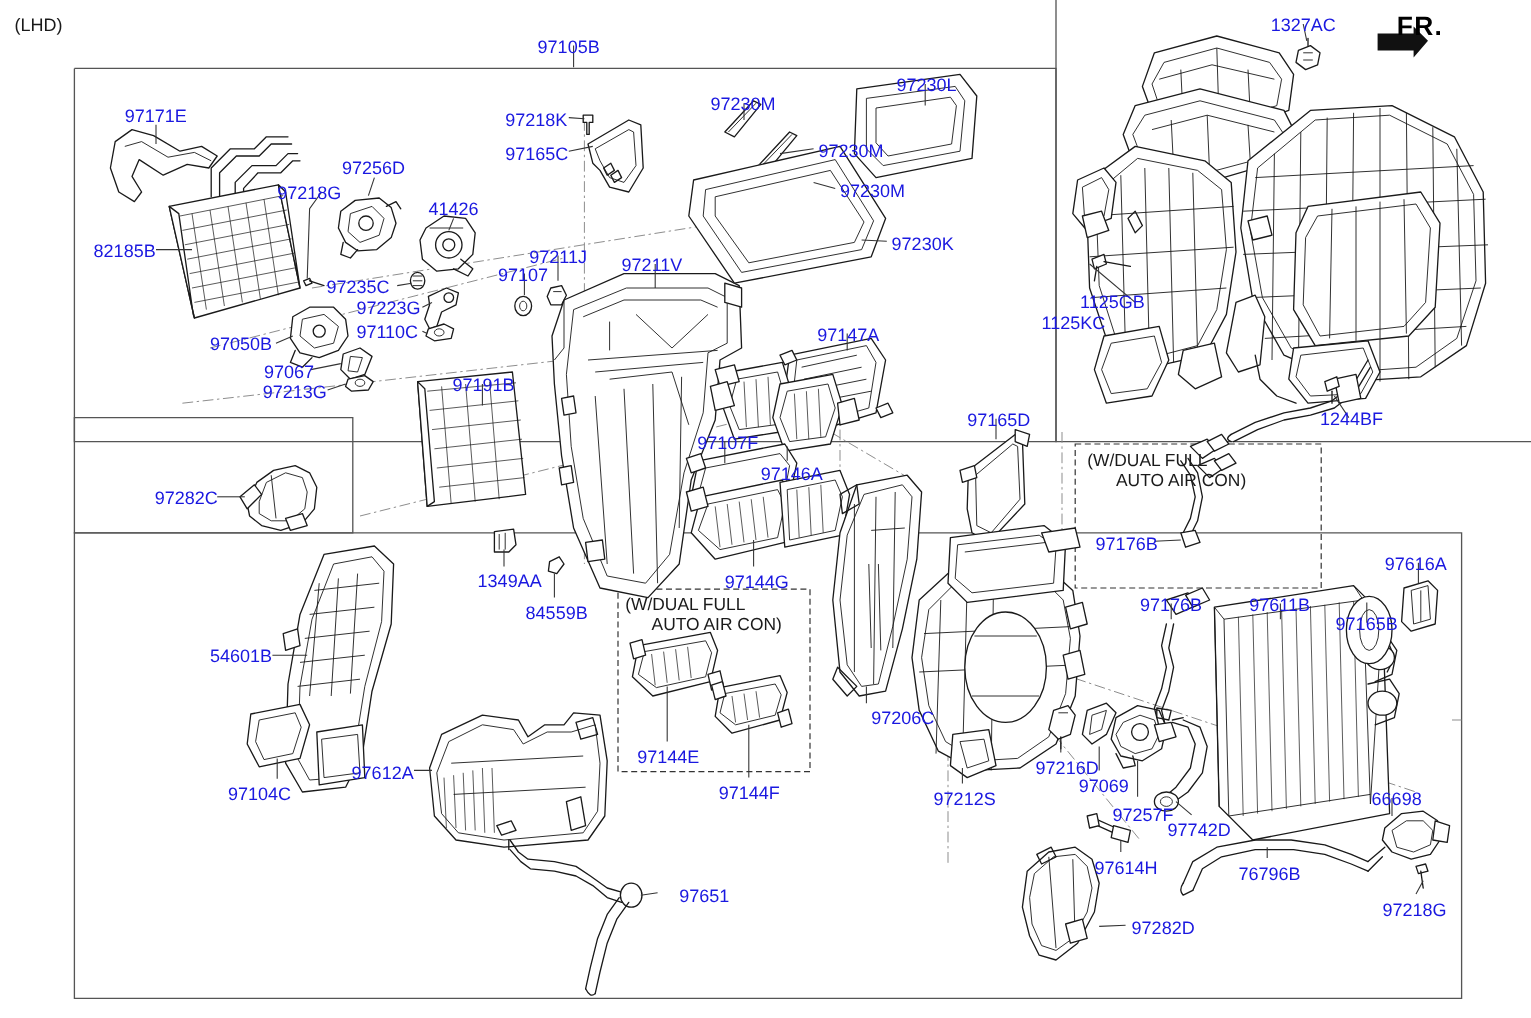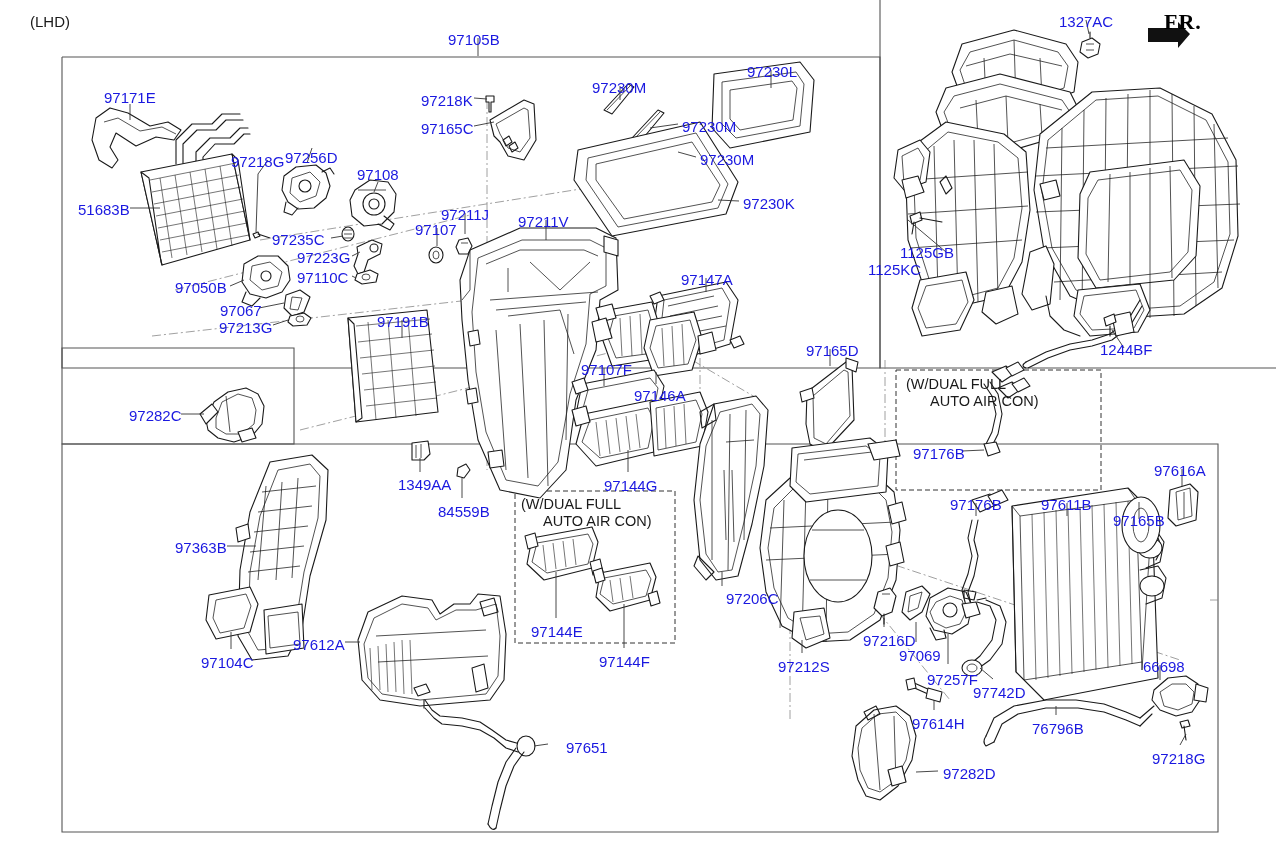--- a/index.html
+++ b/index.html
@@ -3,21 +3,21 @@
 <meta charset="utf-8">
 <style>
   html,body{margin:0;padding:0;background:#ffffff;}
   body{width:1276px;height:848px;overflow:hidden;
        font-family:"Liberation Sans","DejaVu Sans",sans-serif;}
   #stage{position:relative;width:1276px;height:848px;background:#fff;}
   #art{position:absolute;left:0;top:0;width:1276px;height:848px;}
   .lbl{position:absolute;color:#1a18e0;font-size:15px;line-height:15px;
        white-space:pre;letter-spacing:0px;}
   .lbl.lhd{color:#1a1a1a;font-size:15px;}
-  .lbl.fr{color:#000;font-size:22px;font-weight:bold;letter-spacing:1px;font-family:Liberation Serif, serif;}
+  .lbl.fr{color:#000;font-size:22px;font-weight:bold;letter-spacing:1px;}
   .lbl.dual{color:#1a1a1a;font-size:14.5px;line-height:17px;}
 </style>
 </head>
 <body>
 
 <div id="stage">
 
 <svg id="art" viewBox="0 0 1276 848">
   <defs>
     <style>
@@ -714,27 +714,27 @@
     <path class="ld" d="M1086 20 L1089 34"></path>
     <path class="ld" d="M946 252 L908 220"></path>
     <path class="ld" d="M1124 348 L1112 330"></path>
   </g>
 
   <g>
     <path fill="#111" stroke="none" d="M1190 34 L1178 22 L1178 28 L1148 28 L1148 42 L1178 42 L1178 48 Z"></path>
   </g>
 </svg>
 
-<div class="lbl lhd" style="left:30px;top:14px">(LHD)</div>
+<div class="lbl lhd" style="left:12px;top:14px">(LHD)</div>
 
 <div class="lbl" style="left:104px;top:90px">97171E</div>
-<div class="lbl" style="left:78px;top:202px">51683B</div>
+<div class="lbl" style="left:78px;top:202px">82185B</div>
 <div class="lbl" style="left:231px;top:154px">97218G</div>
-<div class="lbl" style="left:285px;top:150px">97256D</div>
-<div class="lbl" style="left:357px;top:167px">97108</div>
+<div class="lbl" style="left:285px;top:133px">97256D</div>
+<div class="lbl" style="left:357px;top:167px">41426</div>
 <div class="lbl" style="left:272px;top:232px">97235C</div>
 <div class="lbl" style="left:297px;top:250px">97223G</div>
 <div class="lbl" style="left:297px;top:270px">97110C</div>
 <div class="lbl" style="left:175px;top:280px">97050B</div>
 <div class="lbl" style="left:220px;top:303px">97067</div>
 <div class="lbl" style="left:219px;top:320px">97213G</div>
 <div class="lbl" style="left:448px;top:32px">97105B</div>
 <div class="lbl" style="left:421px;top:93px">97218K</div>
 <div class="lbl" style="left:421px;top:121px">97165C</div>
 <div class="lbl" style="left:592px;top:80px">97230M</div>
@@ -750,22 +750,22 @@
 <div class="lbl" style="left:438px;top:504px">84559B</div>
 <div class="lbl" style="left:681px;top:272px">97147A</div>
 <div class="lbl" style="left:581px;top:362px">97107F</div>
 <div class="lbl" style="left:634px;top:388px">97146A</div>
 <div class="lbl" style="left:604px;top:478px">97144G</div>
 <div class="lbl" style="left:726px;top:591px">97206C</div>
 <div class="lbl" style="left:806px;top:343px">97165D</div>
 <div class="lbl" style="left:531px;top:624px">97144E</div>
 <div class="lbl" style="left:599px;top:654px">97144F</div>
 <div class="lbl" style="left:129px;top:408px">97282C</div>
-<div class="lbl" style="left:175px;top:540px">97363B</div>
-<div class="lbl" style="left:201px;top:655px">97104C</div>
+<div class="lbl" style="left:175px;top:540px">54601B</div>
+<div class="lbl" style="left:190px;top:655px">97104C</div>
 <div class="lbl" style="left:293px;top:637px">97612A</div>
 <div class="lbl" style="left:566px;top:740px">97651</div>
 <div class="lbl" style="left:778px;top:659px">97212S</div>
 <div class="lbl" style="left:863px;top:633px">97216D</div>
 <div class="lbl" style="left:899px;top:648px">97069</div>
 <div class="lbl" style="left:927px;top:672px">97257F</div>
 <div class="lbl" style="left:973px;top:685px">97742D</div>
 <div class="lbl" style="left:912px;top:716px">97614H</div>
 <div class="lbl" style="left:943px;top:766px">97282D</div>
 <div class="lbl" style="left:1032px;top:721px">76796B</div>

